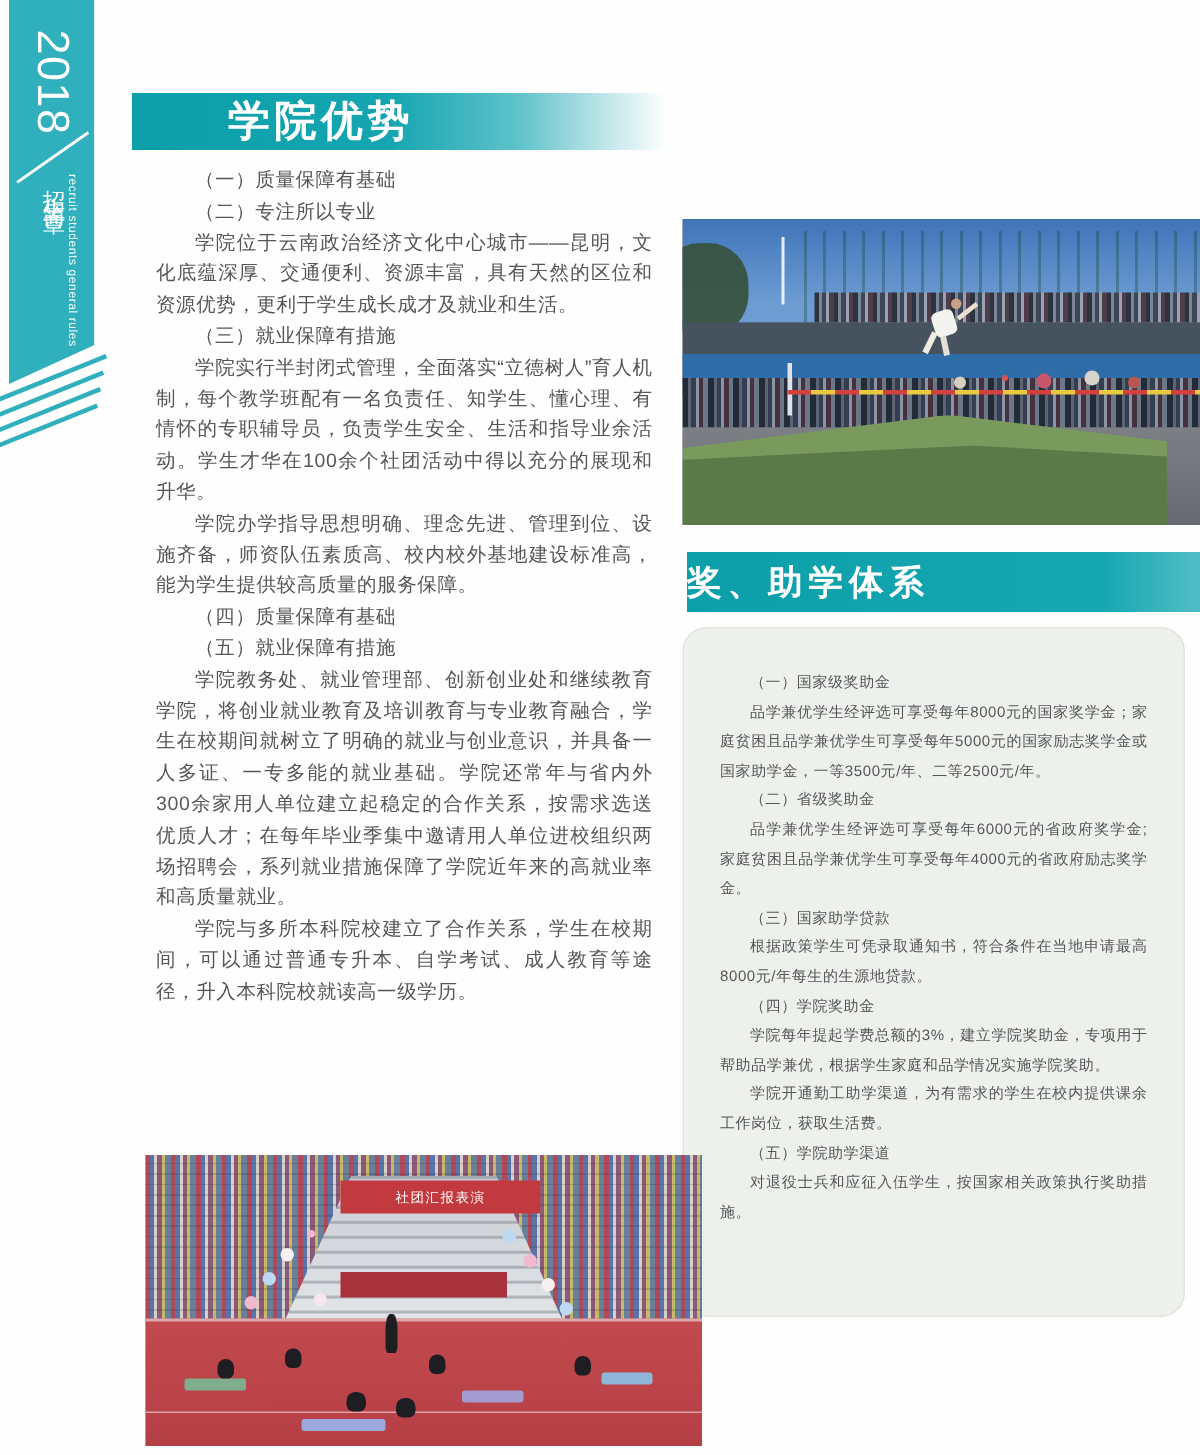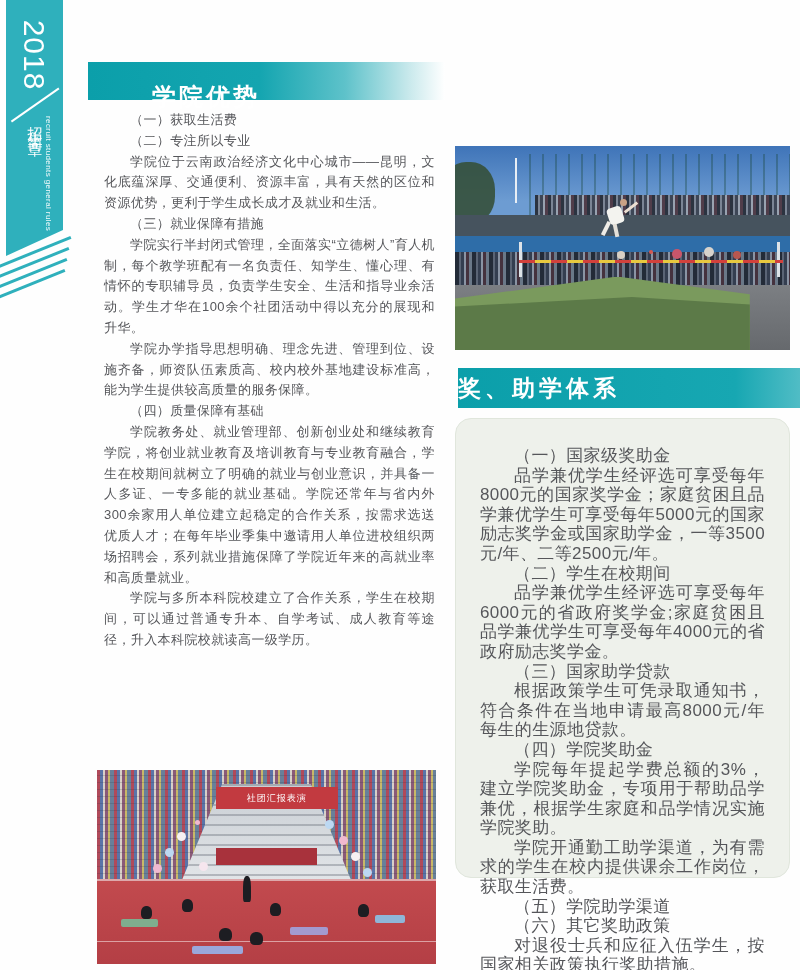--- a/index.html
+++ b/index.html
@@ -31,45 +31,45 @@
   .stripe.s2{left:-14px;top:263px;}
   .stripe.s3{left:-16px;top:274px;}
   .stripe.s4{left:-18px;top:285px;}
 
   
   .band{position:absolute;height:38px;color:#fff;font-weight:bold;}
   .band-left{
     left:88px;top:62px;width:357px;
     background:linear-gradient(90deg,#0b9faa 0%,#14a5b0 48%,#5ec2ca 72%,#c9e9ec 90%,#ffffff 100%);
   }
-  .band-left .band-title{display:block;line-height:38px;padding-left:64px;font-size:24px;letter-spacing:3px;margin-top:16px;}
+  .band-left .band-title{display:block;line-height:38px;padding-left:64px;font-size:28px;letter-spacing:3px;}
   .band-right{
     left:458px;top:368px;width:396px;height:40px;
     background:linear-gradient(90deg,#0b9faa 0%,#17a7b2 70%,#64c4cc 92%,#aadde1 100%);
     text-align:left;
   }
   .band-right .band-title{display:block;line-height:40px;font-size:23px;letter-spacing:4px;}
 
   
   .adv-text{position:absolute;left:104px;top:110px;width:331px;}
   .adv-text p, .aid-box p{
     margin:0;text-indent:2em;text-align:justify;
     font-size:13px;line-height:20.8px;color:#55565a;letter-spacing:.4px;
   }
 
   
   .aid-box{
     position:absolute;left:455px;top:418px;width:335px;height:460px;
     box-sizing:border-box;background:#eef1eb;border:1px solid #e0e6dc;border-radius:16px;
     padding:27px 24px 0 24px;
   }
-  .aid-box p{font-size:17px;line-height:19.6px;}
-
-  
-  .photo{position:absolute;overflow:hidden;}
+  .aid-box p{font-size:10px;line-height:19.6px;}
+
+  
+  .photo{position:absolute;overflow:hidden;padding-left:32px;}
   .photo-hj{left:455px;top:146px;width:335px;height:204px;background:#6f7276;}
   .hj-sky{position:absolute;left:0;top:0;right:0;height:34%;
     background:linear-gradient(180deg,#3f74b8 0%,#6d9cd2 80%);}
   .hj-trees{position:absolute;left:-4%;top:8%;width:16%;height:30%;
     background:#35503a;border-radius:45%;opacity:.9;}
   .hj-pole{position:absolute;left:18%;top:6%;width:2px;height:22%;background:#e8eef5;}
   .hj-fence{position:absolute;left:22%;top:4%;right:0;height:30%;
     background:repeating-linear-gradient(90deg,rgba(25,70,60,.35) 0 2px,transparent 2px 13px);}
   .hj-crowd-top{position:absolute;left:24%;top:24%;right:0;height:10%;
     background:repeating-linear-gradient(90deg,#2b3340 0 3px,#7b8595 3px 5px,#3d4656 5px 8px,#98a2b0 8px 10px,#503d4a 10px 13px);}
@@ -151,27 +151,28 @@
   <div class="stripe s1"></div>
   <div class="stripe s2"></div>
   <div class="stripe s3"></div>
   <div class="stripe s4"></div>
 
   <div class="band band-left">
     <span class="band-title">学院优势</span>
   </div>
 
   <div class="adv-text">
-    <p>（一）获取生活费</p>
+    <p>（一）质量保障有基础</p>
     <p>（二）专注所以专业</p>
     <p>学院位于云南政治经济文化中心城市——昆明，文化底蕴深厚、交通便利、资源丰富，具有天然的区位和资源优势，更利于学生成长成才及就业和生活。</p>
     <p>（三）就业保障有措施</p>
     <p>学院实行半封闭式管理，全面落实“立德树人”育人机制，每个教学班配有一名负责任、知学生、懂心理、有情怀的专职辅导员，负责学生安全、生活和指导业余活动。学生才华在100余个社团活动中得以充分的展现和升华。</p>
     <p>学院办学指导思想明确、理念先进、管理到位、设施齐备，师资队伍素质高、校内校外基地建设标准高，能为学生提供较高质量的服务保障。</p>
     <p>（四）质量保障有基础</p>
+    <p>（五）就业保障有措施</p>
     <p>学院教务处、就业管理部、创新创业处和继续教育学院，将创业就业教育及培训教育与专业教育融合，学生在校期间就树立了明确的就业与创业意识，并具备一人多证、一专多能的就业基础。学院还常年与省内外300余家用人单位建立起稳定的合作关系，按需求选送优质人才；在每年毕业季集中邀请用人单位进校组织两场招聘会，系列就业措施保障了学院近年来的高就业率和高质量就业。</p>
     <p>学院与多所本科院校建立了合作关系，学生在校期间，可以通过普通专升本、自学考试、成人教育等途径，升入本科院校就读高一级学历。</p>
   </div>
 
   <div class="photo photo-hj">
     <div class="hj-sky"></div>
     <div class="hj-trees"></div>
     <div class="hj-pole"></div>
     <div class="hj-fence"></div>
     <div class="hj-crowd-top"></div>
@@ -195,29 +196,28 @@
     <div class="hj-mat"></div>
   </div>
 
   <div class="band band-right">
     <span class="band-title">奖、助学体系</span>
   </div>
 
   <div class="aid-box">
     <p>（一）国家级奖助金</p>
     <p>品学兼优学生经评选可享受每年8000元的国家奖学金；家庭贫困且品学兼优学生可享受每年5000元的国家励志奖学金或国家助学金，一等3500元/年、二等2500元/年。</p>
-    <p>（二）学生在校期间</p>
+    <p>（二）省级奖助金</p>
     <p>品学兼优学生经评选可享受每年6000元的省政府奖学金;家庭贫困且品学兼优学生可享受每年4000元的省政府励志奖学金。</p>
     <p>（三）国家助学贷款</p>
     <p>根据政策学生可凭录取通知书，符合条件在当地申请最高8000元/年每生的生源地贷款。</p>
     <p>（四）学院奖助金</p>
     <p>学院每年提起学费总额的3%，建立学院奖助金，专项用于帮助品学兼优，根据学生家庭和品学情况实施学院奖助。</p>
     <p>学院开通勤工助学渠道，为有需求的学生在校内提供课余工作岗位，获取生活费。</p>
     <p>（五）学院助学渠道</p>
-    <p>（六）其它奖助政策</p>
     <p>对退役士兵和应征入伍学生，按国家相关政策执行奖助措施。</p>
   </div>
 
   <div class="photo photo-gym">
     <div class="gym-stands"></div>
     <div class="gym-stairs"></div>
     <div class="gym-banner">社团汇报表演</div>
     <div class="gym-stage"></div>
     <div class="gym-balloons"></div>
     <div class="gym-floor">

